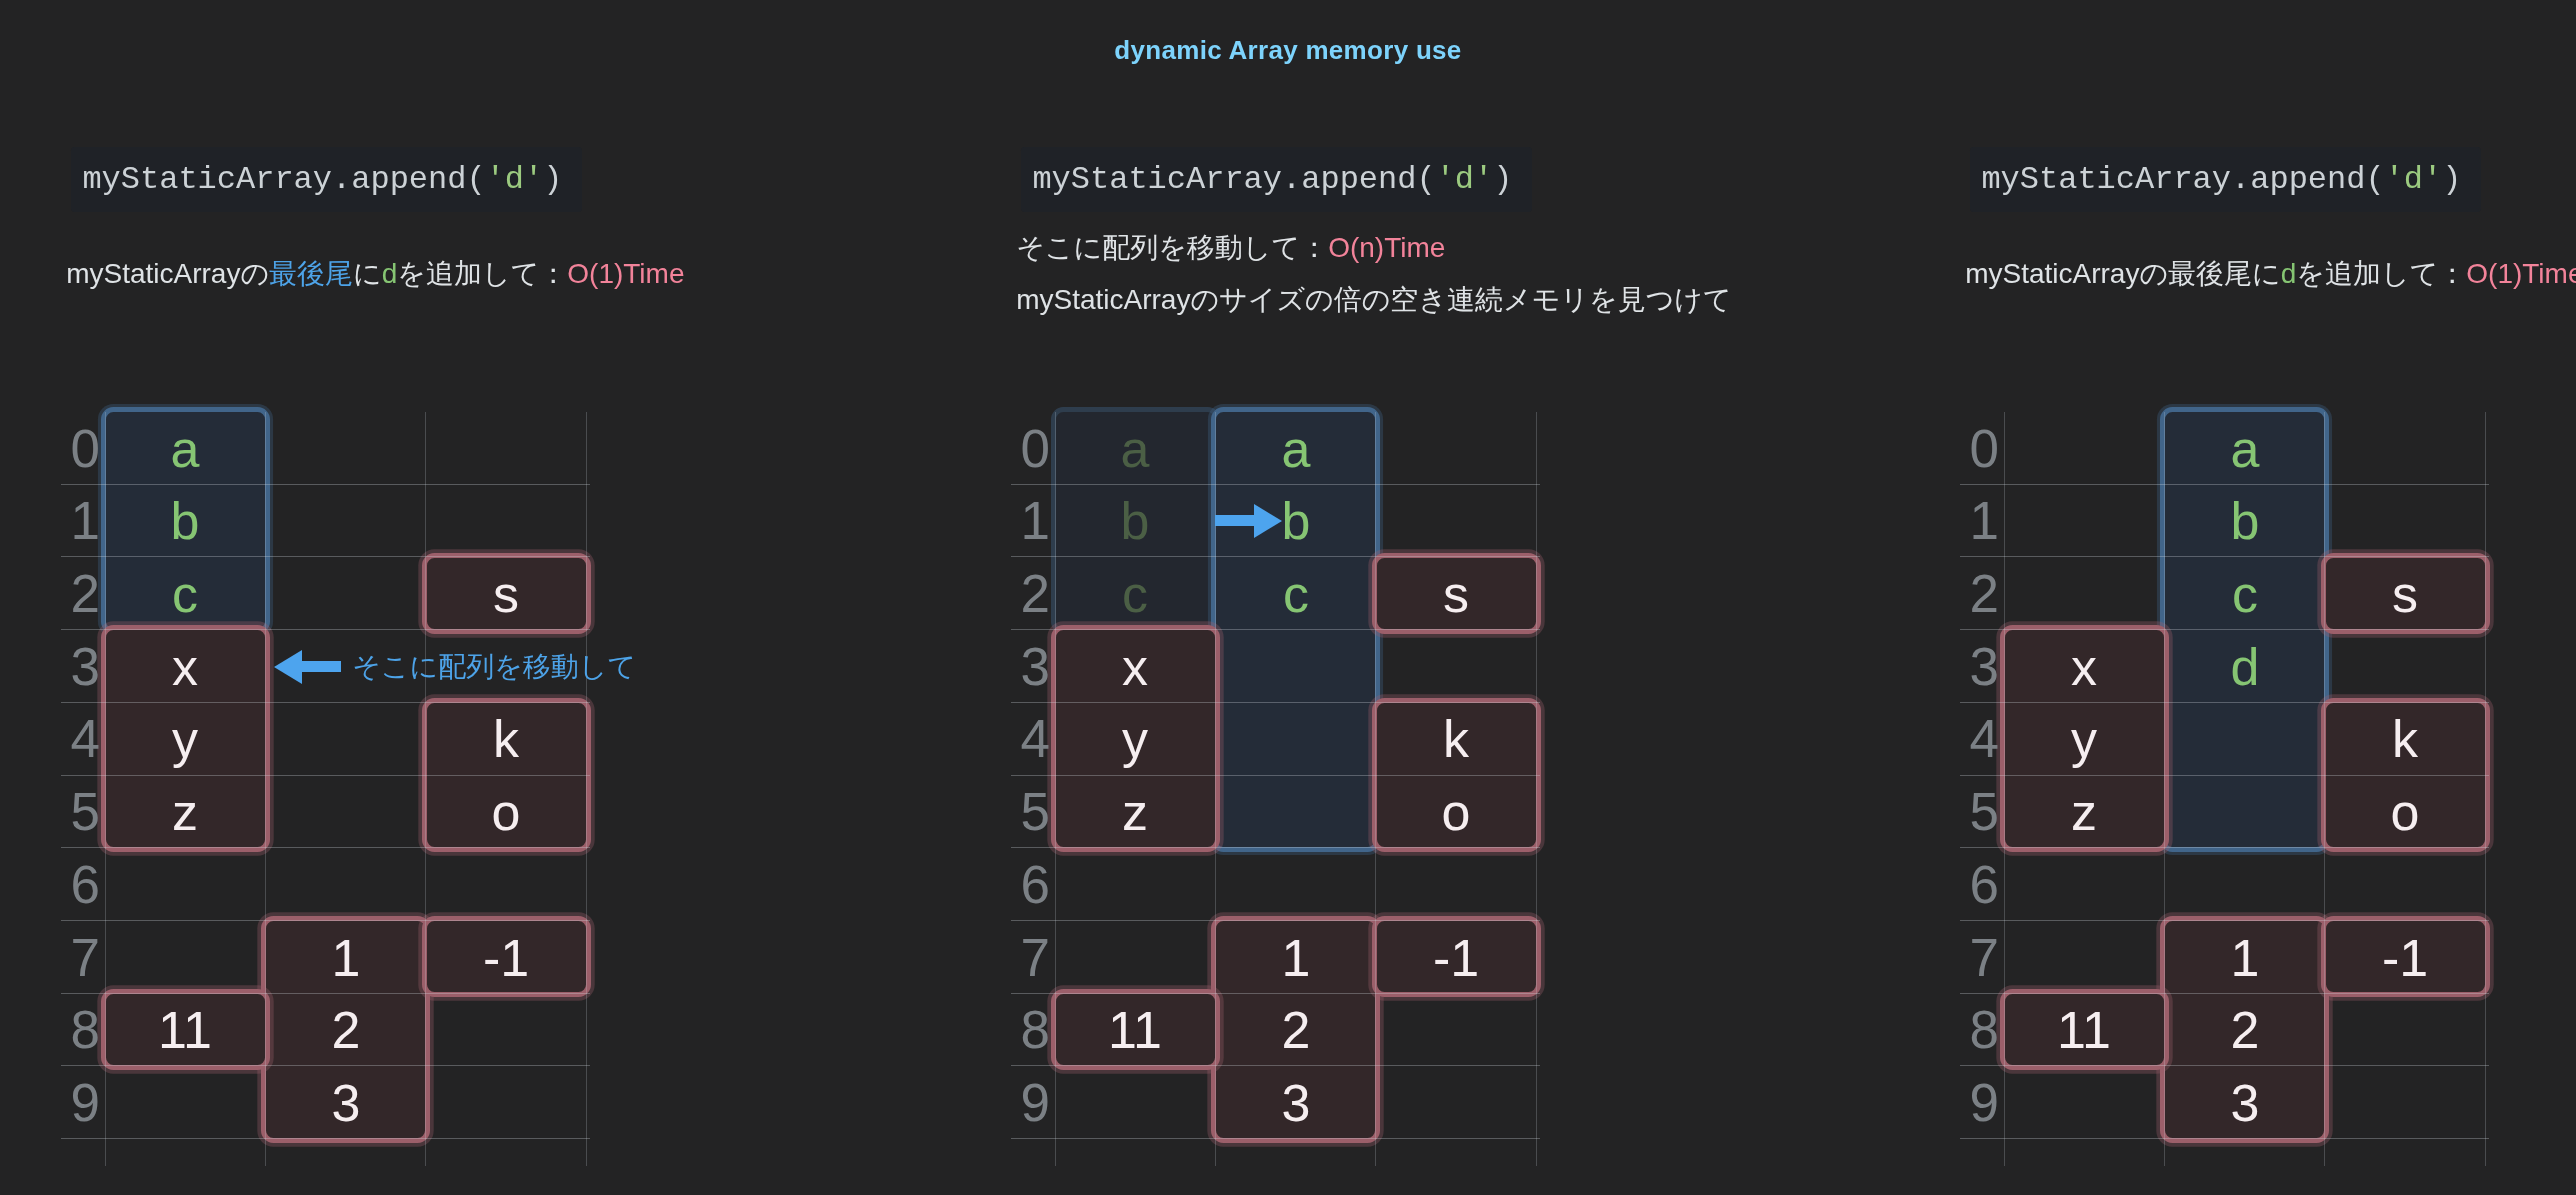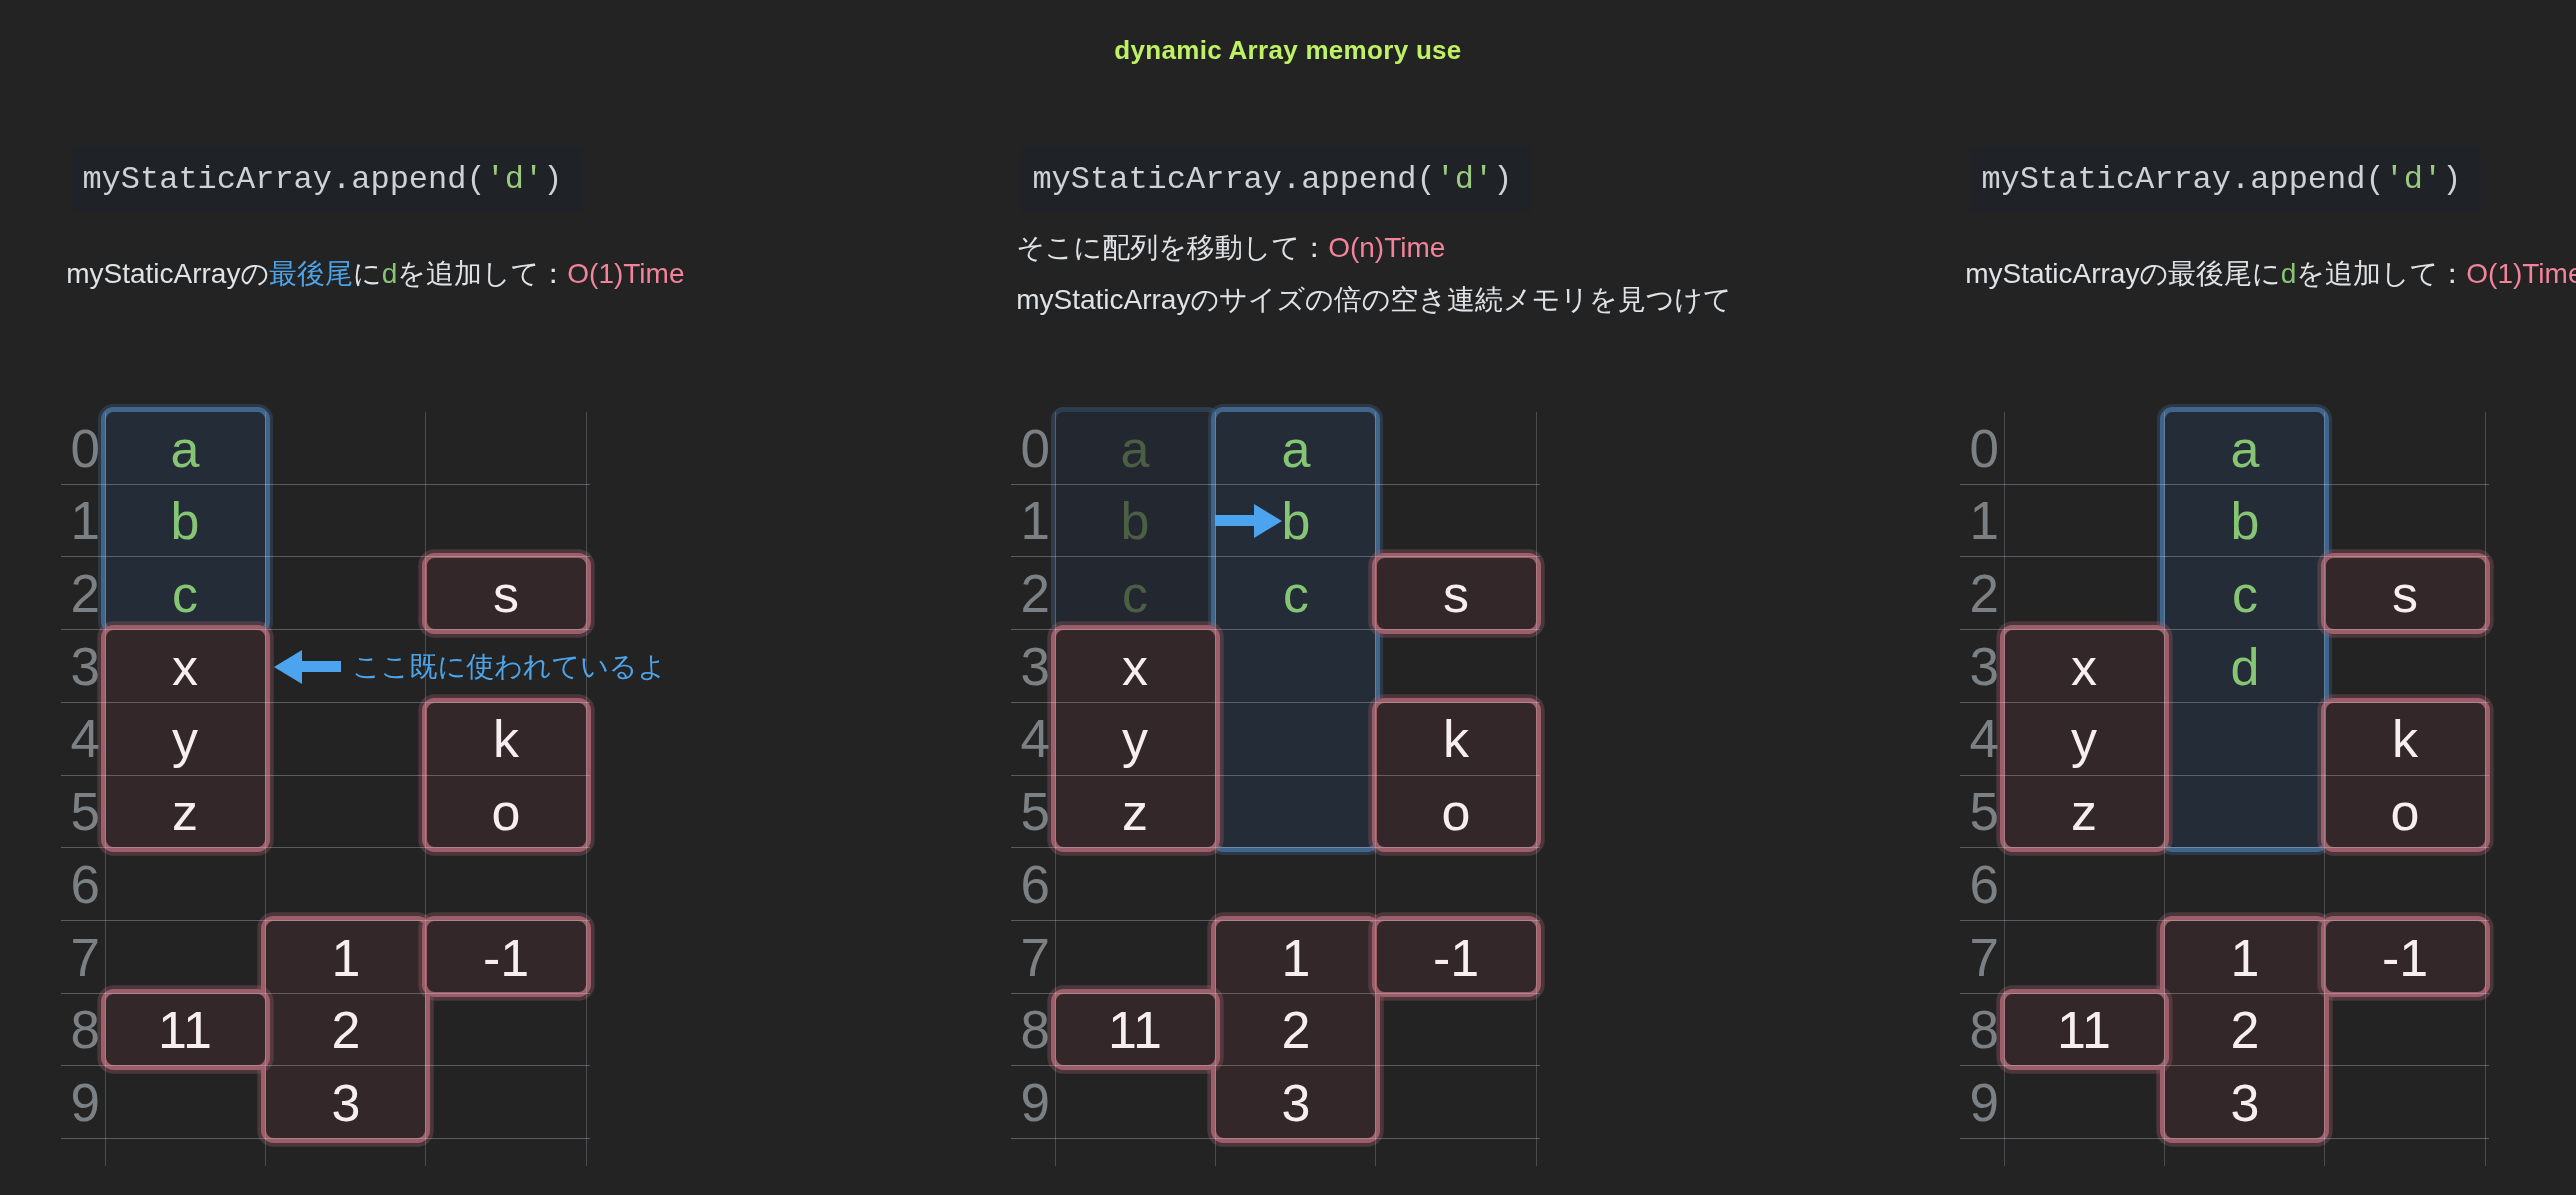--- a/index.html
+++ b/index.html
@@ -3,21 +3,21 @@
 <meta charset="utf-8">
 <style>
   html,body{margin:0;padding:0}
   body{
     width:2576px;height:1195px;position:relative;overflow:hidden;
     background:#232324;
     font-family:"Liberation Sans", sans-serif;
   }
   .title{
     position:absolute;top:35px;left:0;width:2576px;text-align:center;
-    font-size:26px;font-weight:700;color:#bef264;letter-spacing:0.3px;
+    font-size:26px;font-weight:700;color:#7dd3fc;letter-spacing:0.3px;
   }
   .panel{position:absolute;top:147px;width:578px;height:1044px}
 
   .code-box{
     position:absolute;left:6.2px;top:0;width:511px;height:65px;
     background:#1f2227;border-radius:3.7px;box-sizing:border-box;
     display:flex;align-items:center;padding-left:11.2px;
     font-family:"Liberation Mono", monospace;font-size:32px;white-space:pre;
   }
   .c-code{color:#ccd2d6}
@@ -109,21 +109,21 @@
       <div class="row-label" style="left: 0px; top: 483px;">3</div>
       <div class="row-label" style="left: 0px; top: 555px;">4</div>
       <div class="row-label" style="left: 0px; top: 628px;">5</div>
       <div class="row-label" style="left: 0px; top: 701px;">6</div>
       <div class="row-label" style="left: 0px; top: 774px;">7</div>
       <div class="row-label" style="left: 0px; top: 846px;">8</div>
       <div class="row-label" style="left: 0px; top: 919px;">9</div>
       <div class="anno" style="top: 483px; left: 209px;">
         <div class="tri-left"></div>
         <div class="arrow-shaft"></div>
-        <span class="anno-label">ここ既に使われているよ</span>
+        <span class="anno-label">そこに配列を移動して</span>
       </div>
     </div>
     <div class="panel" style="left: 1015px;">
       <div class="code-box"><span class="c-code">myStaticArray.append(</span><span class="c-codegreen">'d'</span><span class="c-code">)</span></div>
       <div class="desc">
         <div class="desc-line"><span class="c-plain">そこに配列を移動して：</span><span class="c-pink">O(n)Time</span></div>
         <div class="desc-line"><span class="c-plain">myStaticArrayのサイズの倍の空き連続メモリを見つけて</span></div>
       </div>
       <div class="mem-box box-blue-faded" style="left: 36px; top: 260px; width: 169px; height: 227px;"></div>
       <div class="cell cell-faded" style="left: 40px; top: 265px;">a</div>

